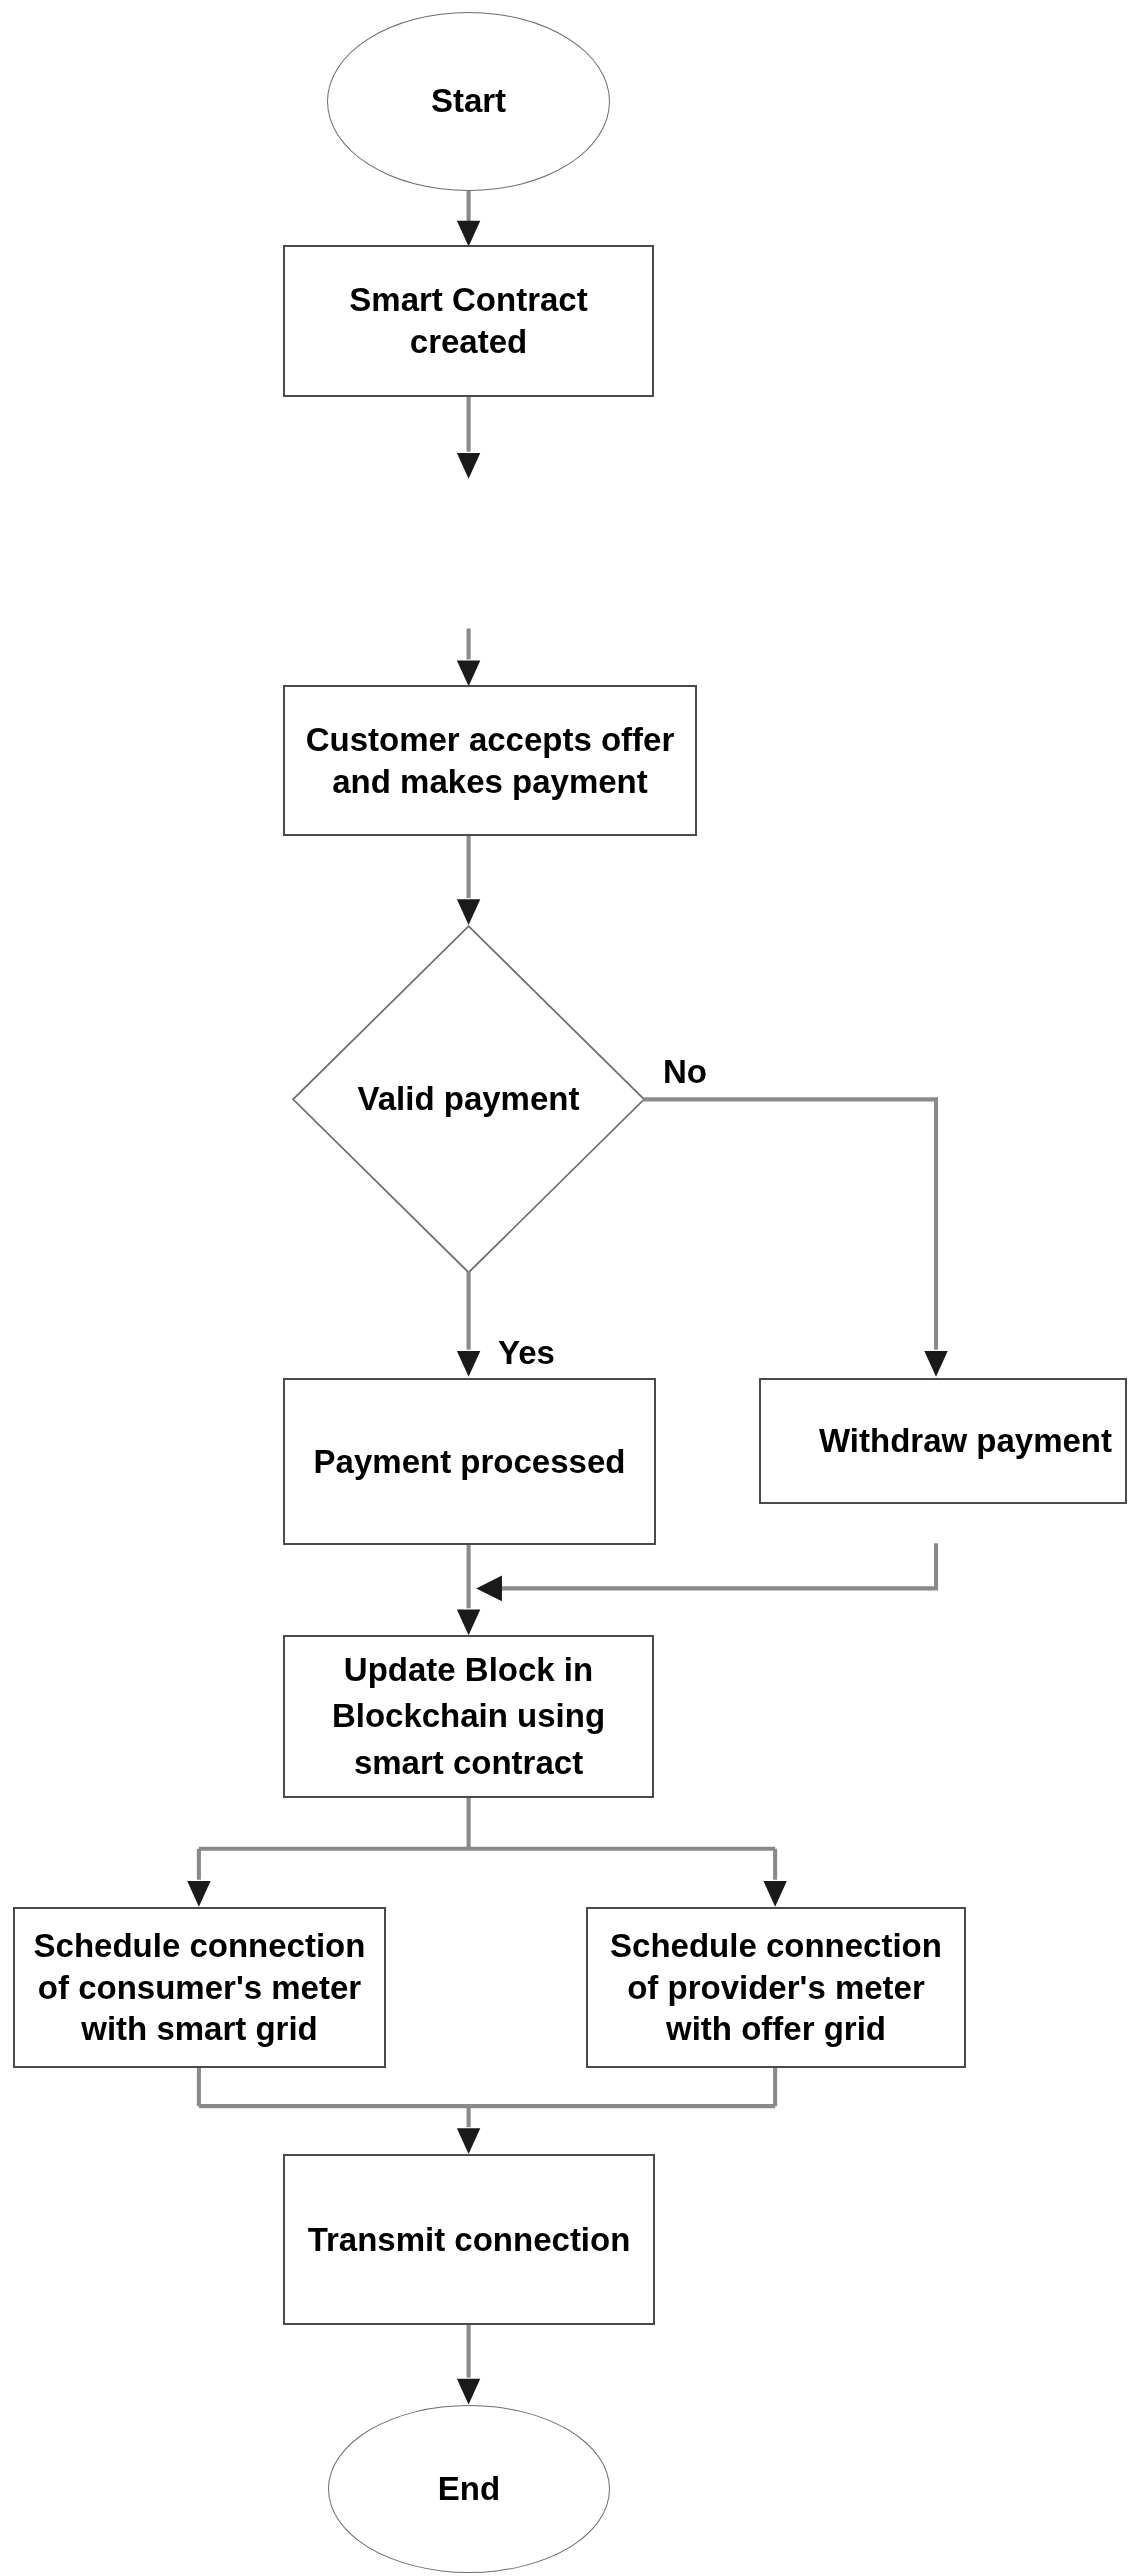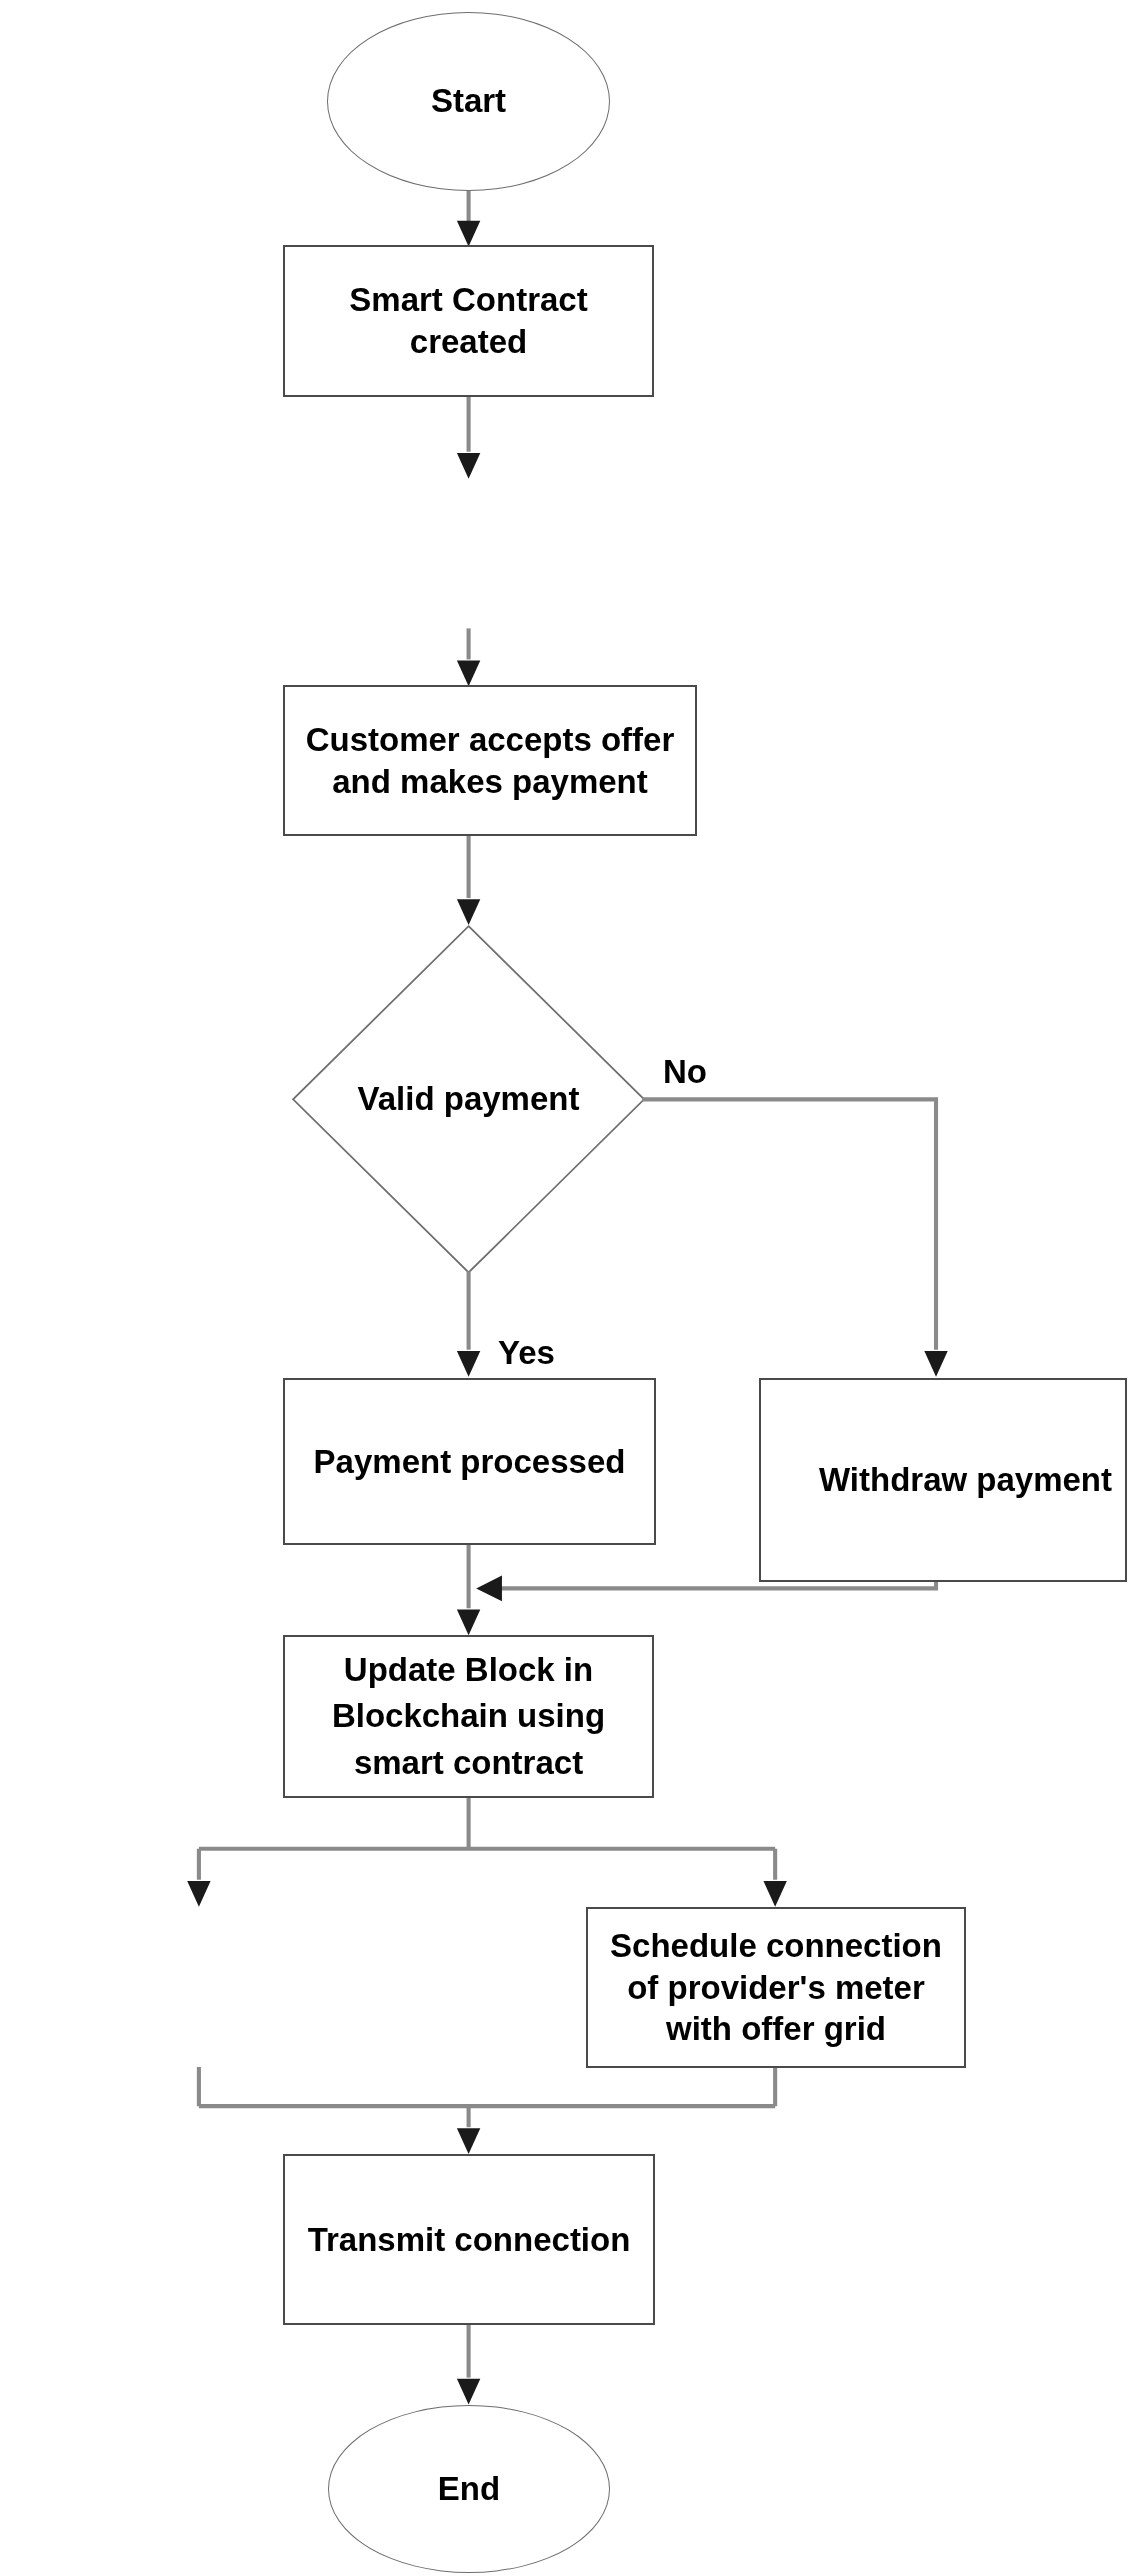--- a/index.html
+++ b/index.html
@@ -140,28 +140,31 @@
   </div>
 
   <div class="edge-label" style="left:663px; top:1053px;">No</div>
 
   <div class="edge-label" style="left:498px; top:1287px;margin-top:47px;">Yes</div>
 
   <div class="node rect" style="left:283px; top:1378px; width:373px; height:167px;">
     <span>Payment processed</span>
   </div>
 
-  <div class="node rect" style="left:759px; top:1378px; width:368px; height:204px;padding-left:45px;">
+  <div class="node rect" style="left:759px; top:1378px; width:368px; height:126px;padding-left:45px;">
     <span>Withdraw payment</span>
   </div>
 
   <div class="node rect" style="left:283px; top:1635px; width:371px; height:163px; line-height:1.4;">
     <span>Update Block in Blockchain using smart contract</span>
   </div>
 
+  <div class="node rect" style="left:13px; top:1907px; width:373px; height:161px;">
+    <span>Schedule connection of consumer's meter with smart grid</span>
+  </div>
 
   <div class="node rect" style="left:586px; top:1907px; width:380px; height:161px;">
     <span>Schedule connection of provider's meter with offer grid</span>
   </div>
 
   <div class="node rect" style="left:283px; top:2154px; width:372px; height:171px;">
     <span>Transmit connection</span>
   </div>
 
   <div class="node terminator" style="left:328px; top:2405px; width:282px; height:168px;">

